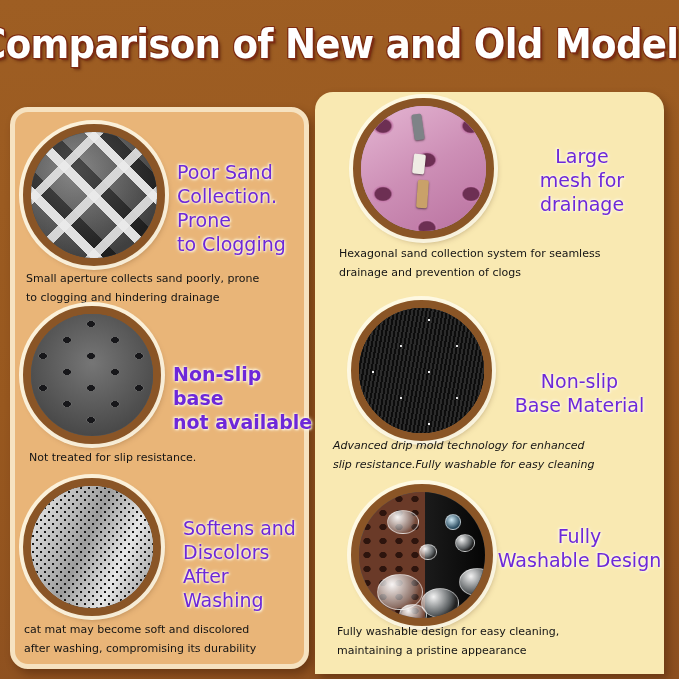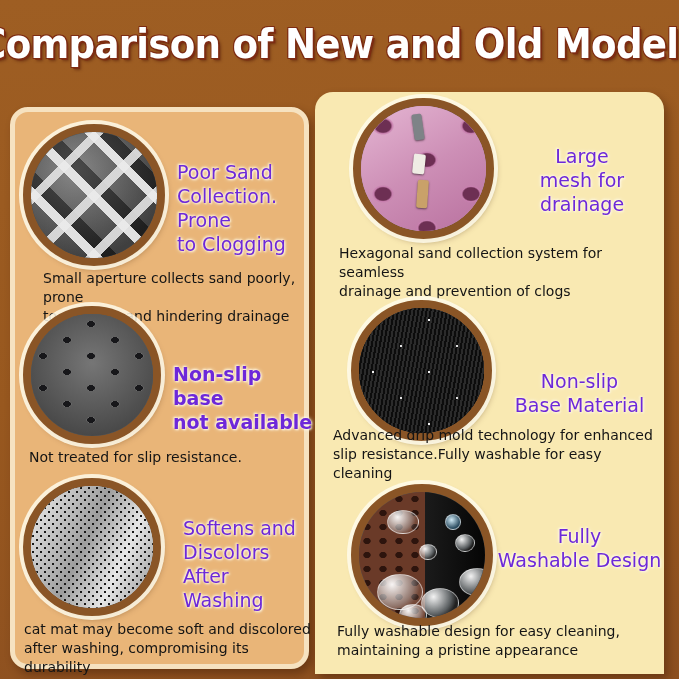--- a/index.html
+++ b/index.html
@@ -180,21 +180,21 @@
        1px 1px 2px rgba(255,250,235,0.95),
       -1px -1px 2px rgba(255,250,235,0.9);
   }
   #panel-old .heading { text-align: left; }
   #panel-new .heading { text-align: center; }
 
   
   .caption {
     position: absolute;
     font-family: "DejaVu Sans", sans-serif;
-    font-size: 14px;
+    font-size: 11px;
     line-height: 19px;
     color: #141414;
     text-align: left;
   }
 </style>
 </head>
 <body>
 
 <div id="root">
 
@@ -204,21 +204,21 @@
 
   <div class="panel" id="panel-old">
 
     <div class="block">
       <div class="photo-wrap" style="left:8px; top:12px; width:142px; height:142px;">
         <div class="photo tex-waffle"></div>
       </div>
       <div class="heading" style="left:162px; top:48px; width:135px; white-space:pre-line;">Poor Sand
 Collection. Prone
 to Clogging</div>
-      <div class="caption" style="left:28px; top:157px; width:285px; white-space:pre-line;">Small aperture collects sand poorly, prone
+      <div class="caption" style="left:11px; top:157px; width:285px; white-space:pre-line;">Small aperture collects sand poorly, prone
 to clogging and hindering drainage</div>
     </div>
 
     <div class="block">
       <div class="photo-wrap" style="left:8px; top:194px; width:138px; height:138px;">
         <div class="photo tex-dimple"></div>
       </div>
       <div class="heading" style="left:158px; top:250px; width:140px; white-space:pre-line;font-weight:bold;">Non-slip base
 not available</div>
       <div class="caption" style="left:14px; top:336px; width:280px; white-space:pre-line;">Not treated for slip resistance.</div>
@@ -250,21 +250,21 @@
       <div class="caption" style="left:24px; top:152px; width:320px; white-space:pre-line;">Hexagonal sand collection system for seamless
 drainage and prevention of clogs</div>
     </div>
 
     <div class="block">
       <div class="photo-wrap" style="left:36px; top:208px; width:141px; height:141px;">
         <div class="photo tex-black"></div>
       </div>
       <div class="heading" style="left:182px; top:250px; width:165px; white-space:pre-line;margin-top:27px;">Non-slip
 Base Material</div>
-      <div class="caption" style="left:18px; top:334px; width:326px; white-space:pre-line;">Advanced drip mold technology for enhanced
+      <div class="caption" style="left:18px; top:344px; width:326px; white-space:pre-line;font-style:italic;">Advanced drip mold technology for enhanced
 slip resistance.Fully washable for easy cleaning</div>
     </div>
 
     <div class="block">
       <div class="photo-wrap" style="left:36px; top:392px; width:142px; height:142px;">
         <div class="photo tex-wash"></div>
         <div class="bub" style="left:28px; top:18px; width:30px; height:22px;"></div>
         <div class="bub" style="left:60px; top:52px; width:16px; height:14px;"></div>
         <div class="bub" style="left:18px; top:82px; width:44px; height:34px;"></div>
         <div class="bub" style="left:62px; top:96px; width:36px; height:28px;"></div>

